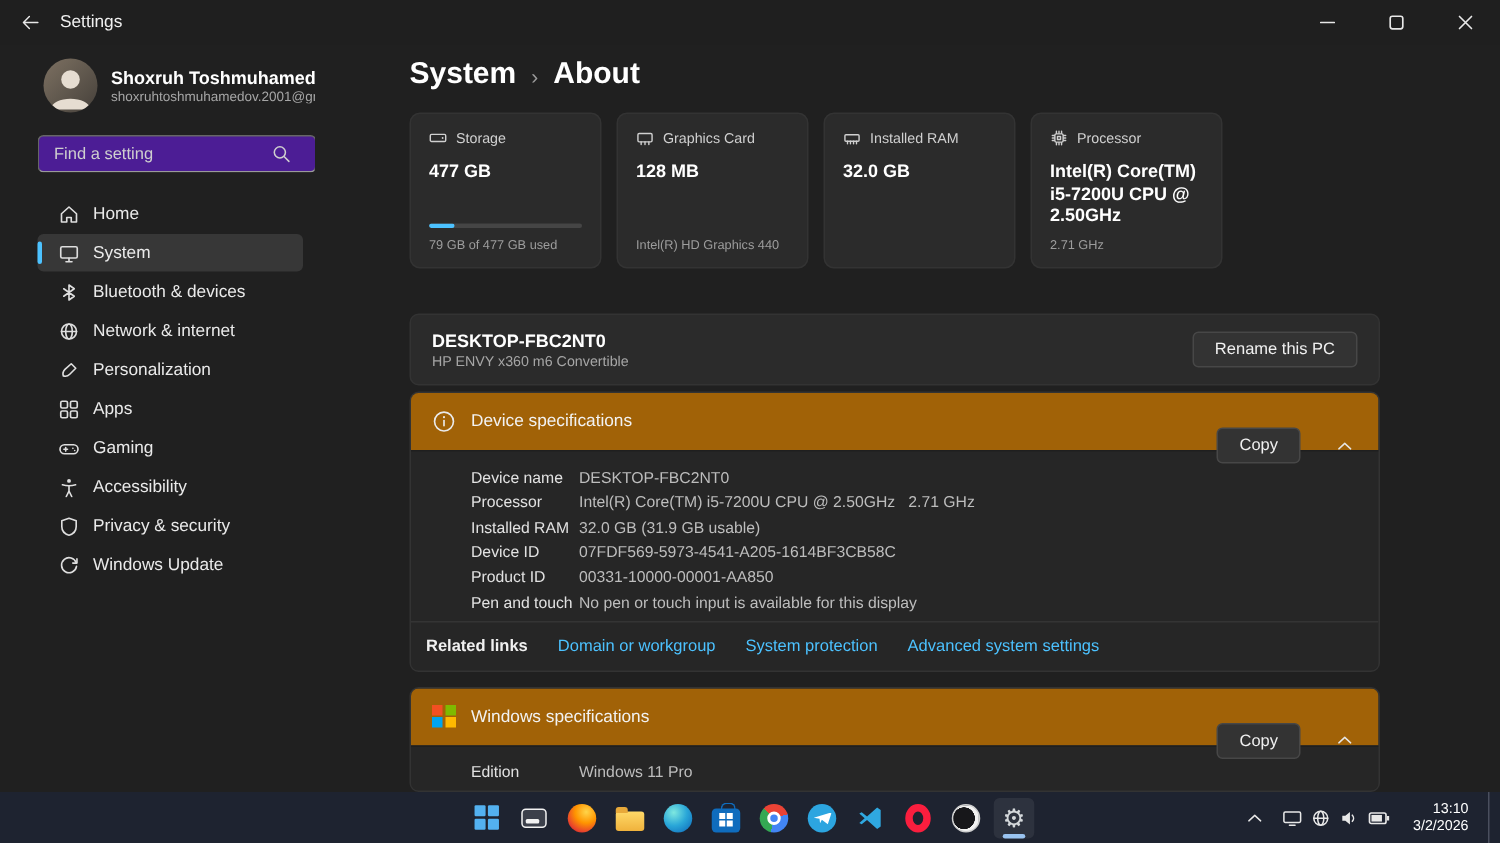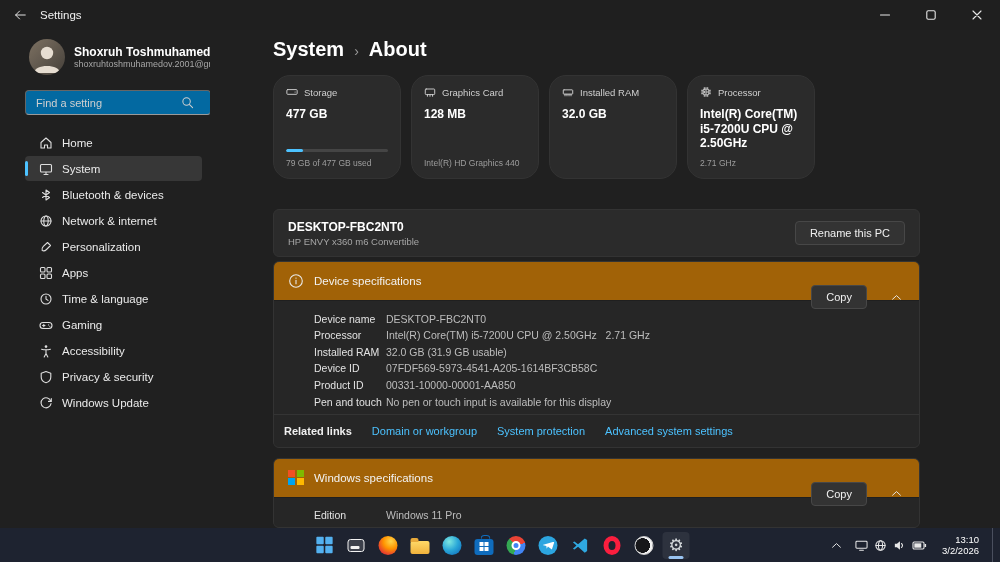--- a/index.html
+++ b/index.html
@@ -25,21 +25,21 @@
   .app-body { flex:1 1 auto; display:flex; overflow:hidden; }
 
   
   .sidebar { width:210px; flex:0 0 210px; padding:7px 8px 0 25px; overflow:hidden; }
   .user { display:flex; align-items:center; gap:9px; padding:2px 4px; border-radius:4px; }
   .avatar { width:36px; height:36px; border-radius:50%; overflow:hidden; background:linear-gradient(135deg,#7d7162,#45403a); flex:0 0 36px; }
   .user-name { font-size:12px; font-weight:bold; white-space:nowrap; }
   .user-email { font-size:9px; color:#a6a6a6; white-space:nowrap; overflow:hidden; max-width:138px; }
   .search { margin-top:13px; position:relative; }
   .search input {
-    width:186px; height:25px; background:#0369a1; border:1px solid #666;
+    width:186px; height:25px; background:#4c1d95; border:1px solid #666;
     border-bottom-color:#9a9a9a; border-radius:4px; color:#e8e8e8;
     font-size:11px; padding:0 26px 0 10px; outline:none;
     font-family:"Liberation Sans","DejaVu Sans",sans-serif;
   }
   .search input::placeholder { color:#cfcfcf; }
   .search-ic { position:absolute; right:8px; top:6px; color:#cfcfcf; }
   .nav { margin-top:15px; display:flex; flex-direction:column; gap:1px; }
   .nav-item { position:relative; height:25px; display:flex; align-items:center; gap:9px;
     padding:0 0 0 14px; border-radius:4px; color:#eaeaea; }
   .nav-item.selected { background:#373737; }
@@ -49,21 +49,21 @@
   .nav-label { font-size:11.5px; white-space:nowrap; }
 
   
   .main { flex:1 1 auto; padding:0 80px 0 63px; overflow:hidden; }
   .breadcrumb { margin-top:8px; display:flex; align-items:center; gap:10px; }
   .crumb { font-size:20px; font-weight:600; color:#ffffff; }
   .crumb-sep { font-size:14px; color:#9a9a9a; padding-top:2px; }
 
   .cards { margin-top:14px; display:flex; gap:10px; }
   .card { width:128px; height:104px; background:#2b2b2b; border:1px solid #333;
-    border-radius:17px; padding:10px 12px; display:flex; flex-direction:column; }
+    border-radius:7px; padding:10px 12px; display:flex; flex-direction:column; }
   .card-head { display:flex; align-items:center; gap:6px; font-size:9.5px; color:#d0d0d0; }
   .card-icon { width:12px; height:12px; color:#d0d0d0; flex:0 0 12px; }
   .card-value { margin-top:9px; font-size:12px; font-weight:bold; line-height:1.22; color:#fff; }
   .card-detail { margin-top:auto; font-size:8.5px; color:#9d9d9d; white-space:nowrap; }
   .storage-bar { margin-top:auto; margin-bottom:6px; height:3px; border-radius:2px; background:#454545; overflow:hidden; }
   .storage-fill { height:100%; background:#4cc2ff; border-radius:2px; }
   .card .storage-bar + .card-detail { margin-top:0; }
 
   .device-panel { margin-top:30px; height:48px; background:#2b2b2b; border:1px solid #333;
     border-radius:6px; display:flex; align-items:center; padding:0 14px; }
@@ -238,29 +238,20 @@
                 <rect x="8" y="1.5" width="4.5" height="4.5" rx="1"></rect>
                 <rect x="1.5" y="8" width="4.5" height="4.5" rx="1"></rect>
                 <rect x="8" y="8" width="4.5" height="4.5" rx="1"></rect>
               </svg>
             </span>
           <span class="nav-label">Apps</span>
         </div>
         <div class="nav-item">
           <span class="nav-icon">
               <svg viewBox="0 0 14 14" class="stroke">
-                <circle cx="7" cy="7" r="5"></circle>
-                <path d="M7 4.2V7l2 1.4"></path>
-              </svg>
-            </span>
-          <span class="nav-label">Time &amp; language</span>
-        </div>
-        <div class="nav-item">
-          <span class="nav-icon">
-              <svg viewBox="0 0 14 14" class="stroke">
                 <rect x="1" y="4.5" width="12" height="6" rx="3"></rect>
                 <path d="M3.6 7.5h2.4M4.8 6.3v2.4"></path>
                 <circle cx="9.6" cy="6.9" r=".55" fill="currentColor" stroke="none"></circle>
                 <circle cx="10.8" cy="8.3" r=".55" fill="currentColor" stroke="none"></circle>
               </svg>
             </span>
           <span class="nav-label">Gaming</span>
         </div>
         <div class="nav-item">
           <span class="nav-icon">

